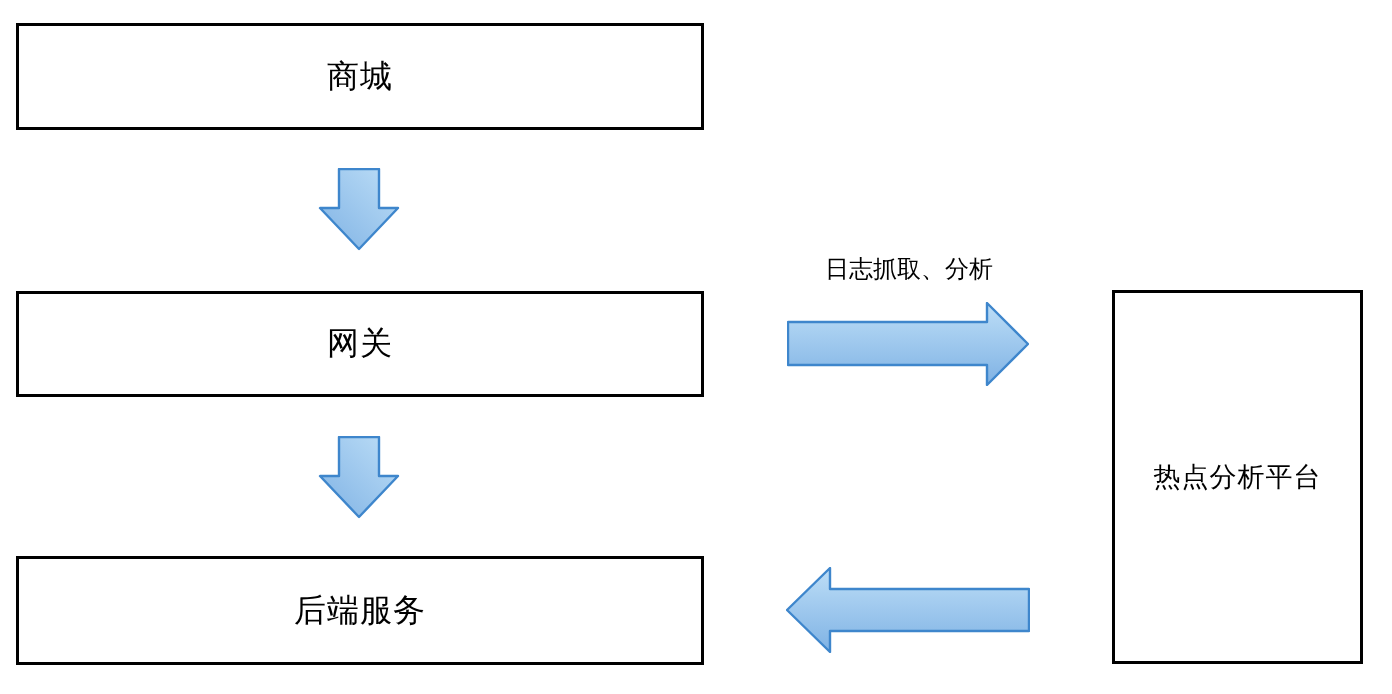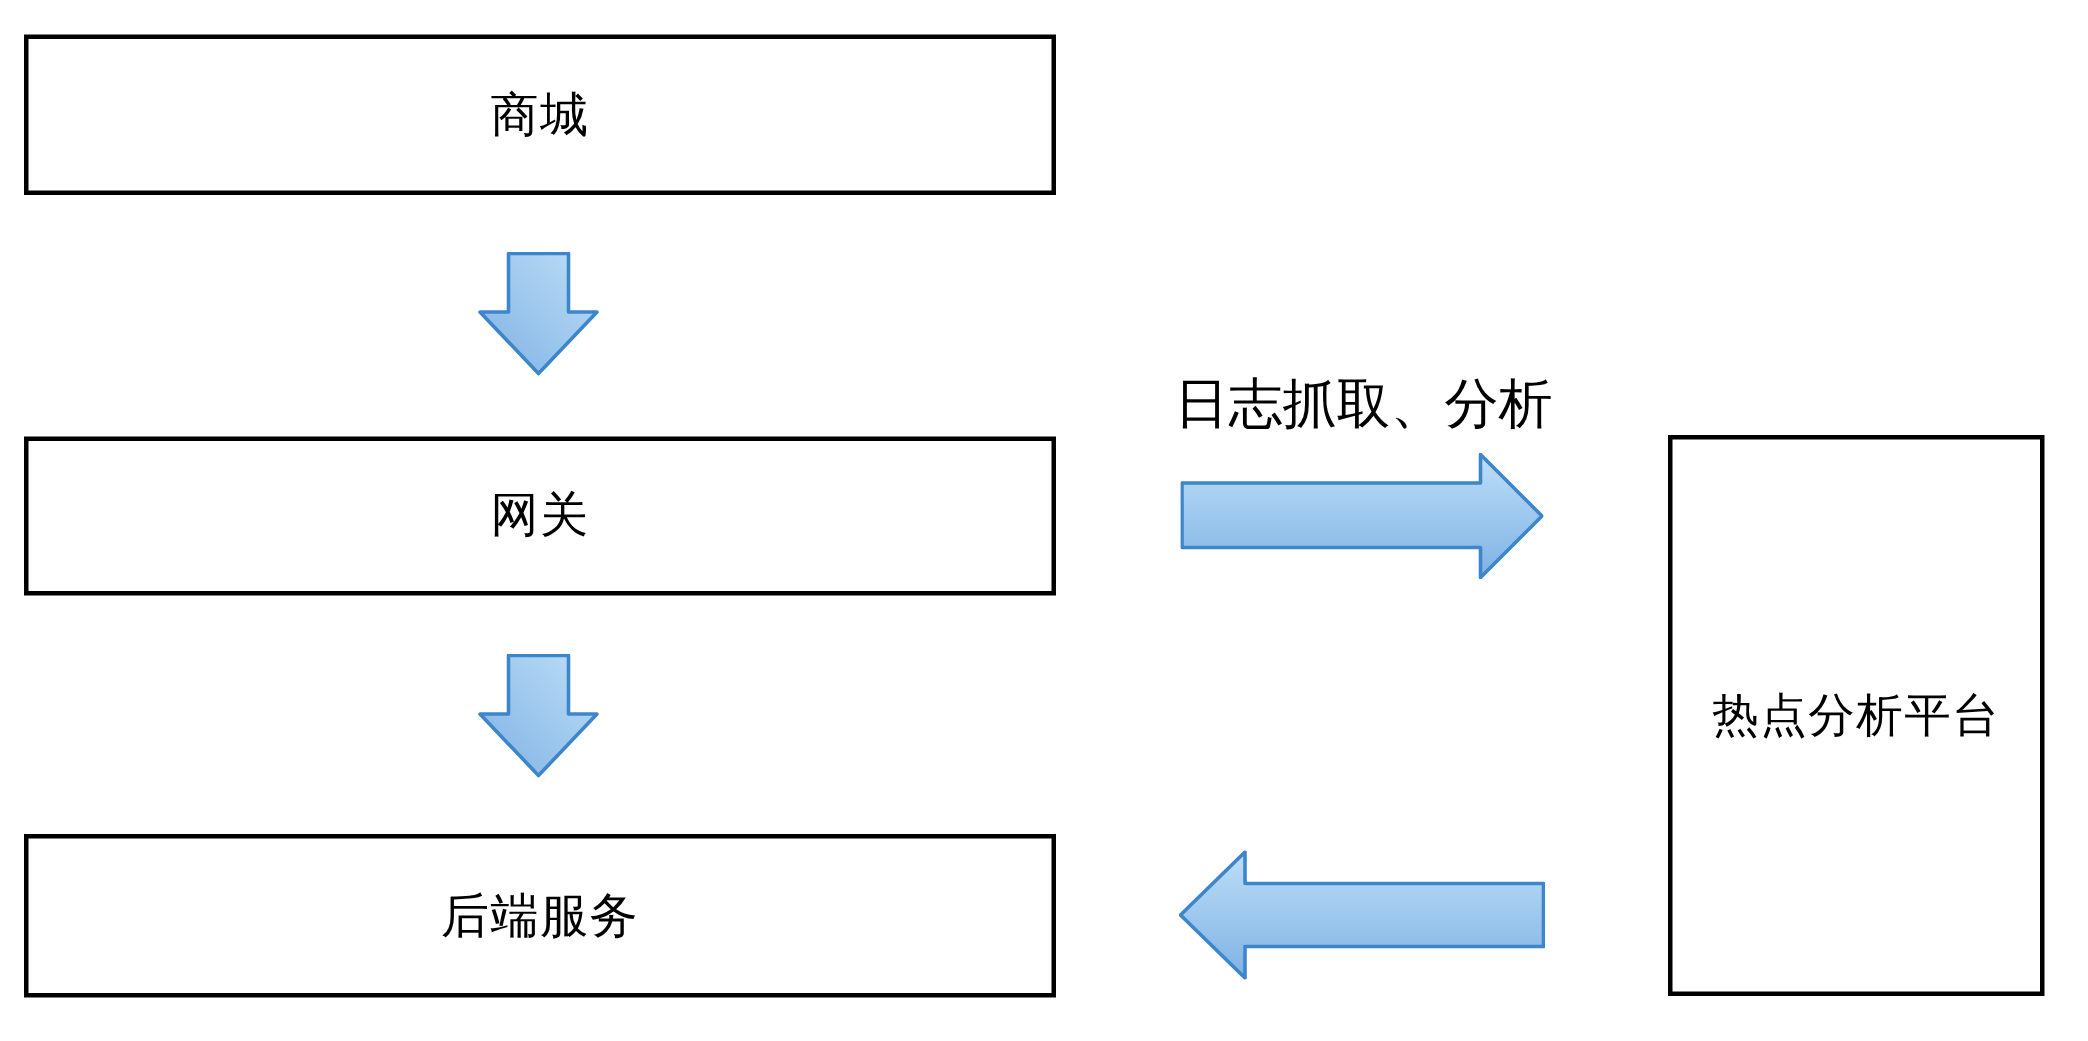--- a/index.html
+++ b/index.html
@@ -27,31 +27,31 @@
     background:#ffffff;
     display:flex;
     align-items:center;
     justify-content:center;
     font-size:32px;
     letter-spacing:1px;
   }
   #node-mall   {left:16px; top:23px;  width:688px; height:107px;}
   #node-gateway{left:16px; top:291px; width:688px; height:106px;}
   #node-backend{left:16px; top:556px; width:688px; height:109px;}
-  #node-platform{left:1112px;top:290px;width:251px; height:374px; font-size:31px;text-align:right;}
+  #node-platform{left:1112px;top:290px;width:251px; height:374px; font-size:27px;text-align:right;}
   .arrow{position:absolute;}
   #down-arrow-1{left:318px; top:168px;}
   #down-arrow-2{left:318px; top:436px;}
   #right-arrow {left:787px; top:302px;}
   #left-arrow  {left:786px; top:567px;}
   .edge-label{
     position:absolute;
     width:280px;
     text-align:center;
-    font-size:36px;
+    font-size:24px;
     line-height:34px;
     white-space:nowrap;
   }
   #log-label{left:769px; top:252px;}
   #subscribe-label{left:769px; top:522px;}
   svg{display:block;}
 </style>
 </head>
 <body>
 

